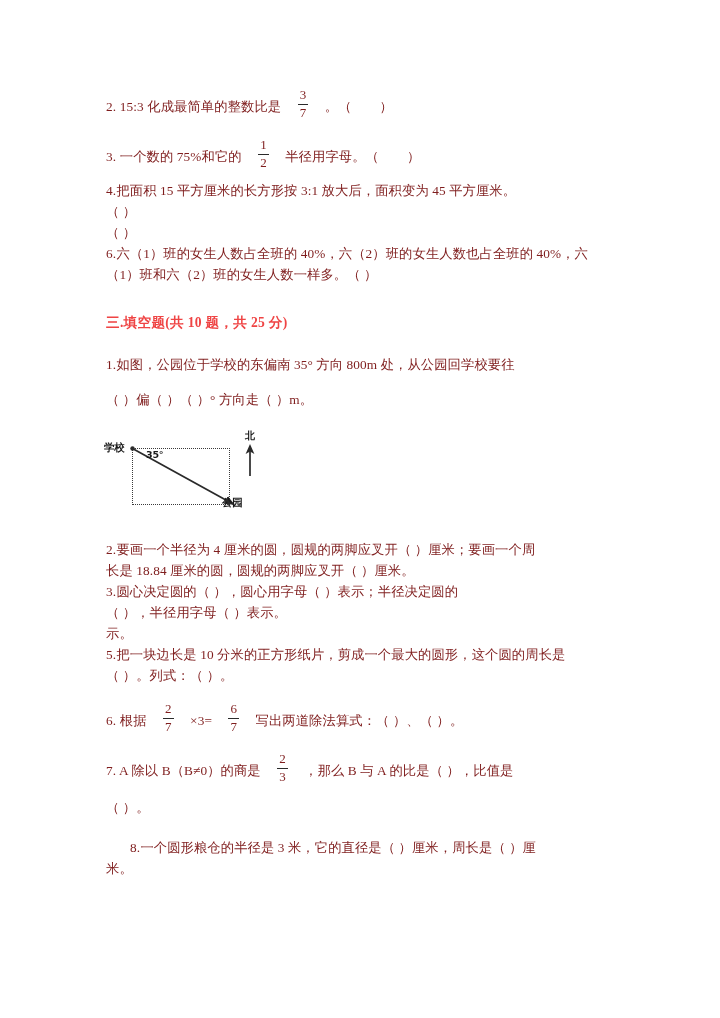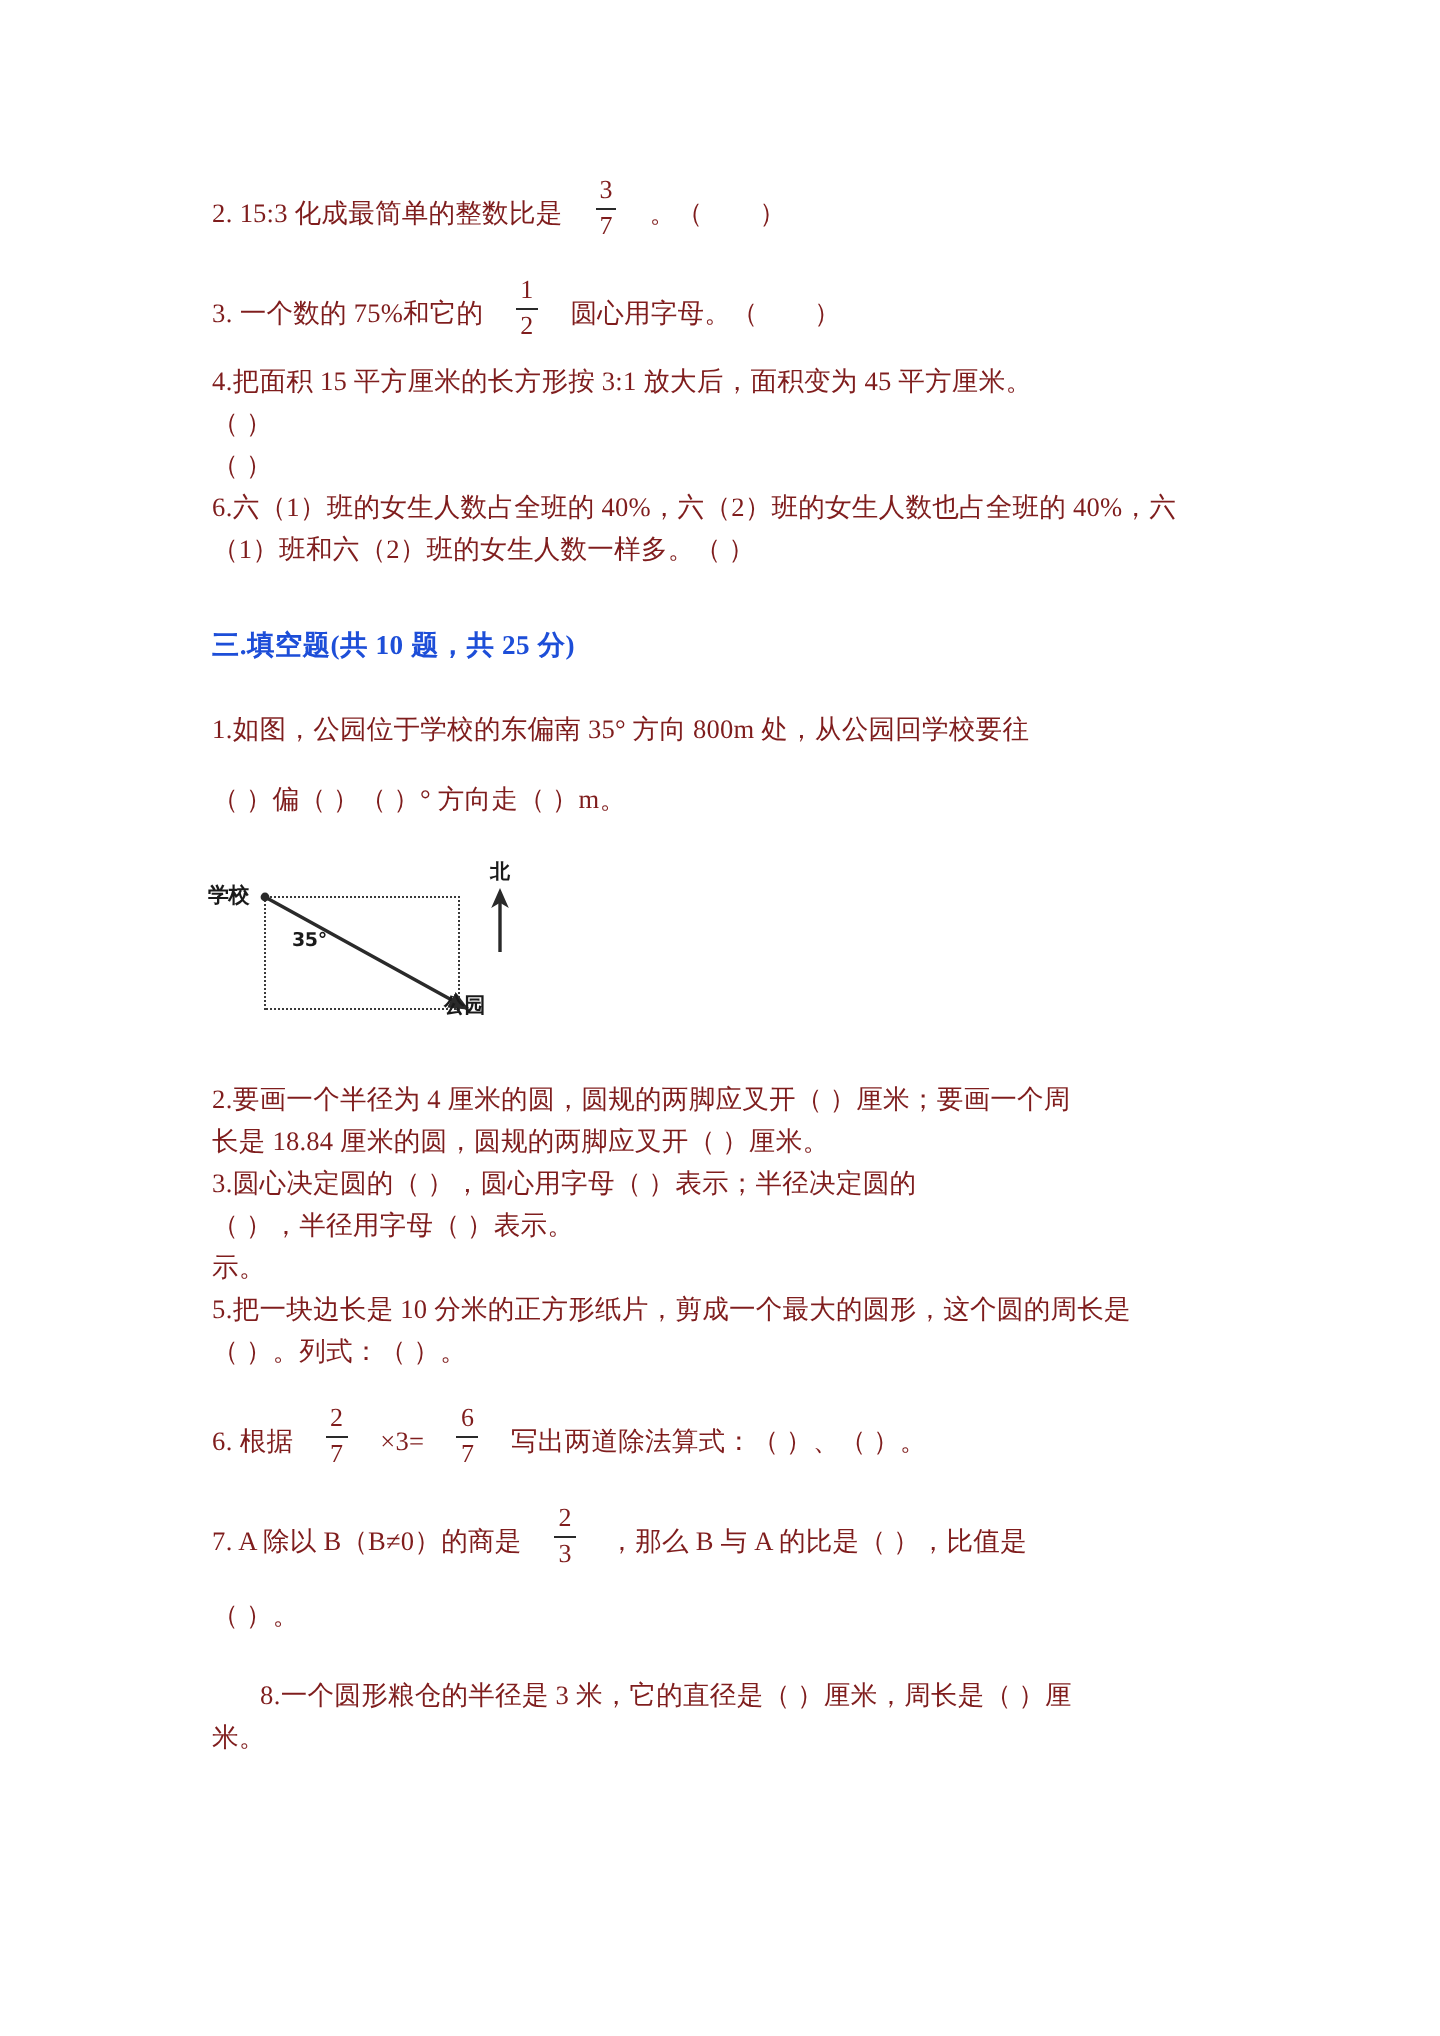--- a/index.html
+++ b/index.html
@@ -55,21 +55,21 @@
     border-bottom: 1.2px solid #2a2a2a;
     height: 1px;
     margin: 1px 0 1px 0;
   }
   .frac .denom { display: block; padding: 0 2px; }
 
   .sec-head {
     font-size: 13.6px;
     font-weight: bold;
     letter-spacing: 0.3px;
-    color: #1d4ed8;
+    color: #ef4444;
   }
 
   .blank { letter-spacing: 0.2px; }
 
   
   .figure {
     position: relative;
     width: 200px;
     height: 96px;
     margin-top: 16px;
@@ -106,21 +106,20 @@
   .lbl-north  { left: 139px; top: 3px; font-size: 10px; }
   .fig-angle {
     position: absolute;
     left: 40px;
     top: 23px;
     font-family: "DejaVu Sans", "Liberation Sans", sans-serif;
     font-weight: bold;
     font-size: 9.5px;
     color: #1a1a1a;
     letter-spacing: -0.2px;
-    margin-top: 16px;
   }
   .north-arrow {
     position: absolute;
     left: 136px;
     top: 16px;
     width: 16px;
     height: 36px;
   }
 </style>
 </head>
@@ -143,21 +142,21 @@
     </div>
 
     <div class="q q-gap-lg">
       <span class="num">3.</span>
       <span>一个数的 75%和它的</span>
       <span class="frac">
         <span class="numer">1</span>
         <span class="bar"></span>
         <span class="denom">2</span>
       </span>
-      <span>圆心用字母。（</span>
+      <span>半径用字母。（</span>
       <span class="blank">&nbsp;&nbsp;&nbsp;&nbsp;&nbsp;&nbsp;</span>
       <span>）</span>
     </div>
 
     <div class="q q-gap-md">
       <span class="num">4.</span><span>把面积 15 平方厘米的长方形按 3:1 放大后，面积变为 45 平方厘米。</span>
     </div>
     <div class="q">
       <span>（      ）</span>
     </div>

